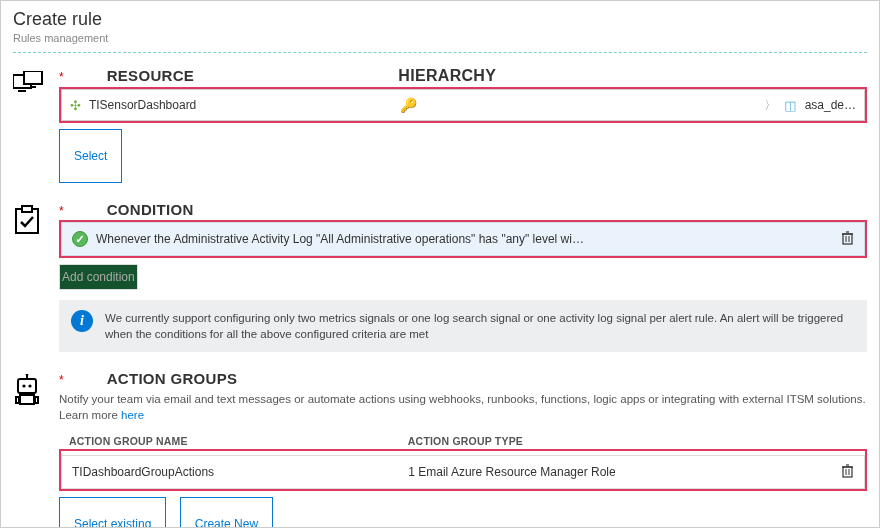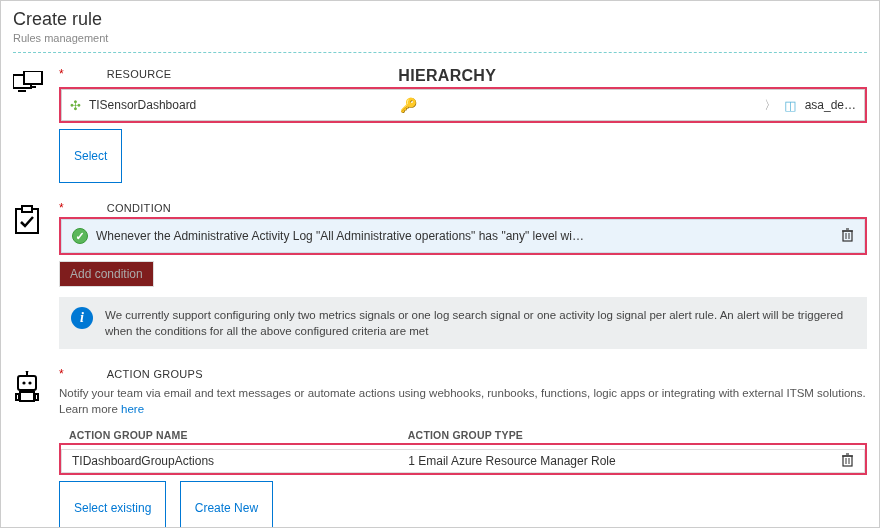--- a/index.html
+++ b/index.html
@@ -12,21 +12,21 @@
     height: 528px;
     padding: 8px 12px;
     border: 1px solid #ccc;
   }
   .header-title { font-size: 18px; font-weight: 400; color: #333; }
   .header-sub { font-size: 11px; color: #888; margin-top: 2px; }
   .dashed-sep { border-top: 1px dashed #7bd0d0; margin: 8px 0 14px 0; }
   .section { display: flex; margin-bottom: 18px; }
   .section-icon { width: 46px; flex-shrink: 0; padding-top: 4px; }
   .section-body { flex: 1; }
-  .section-label { font-size: 11px; font-weight: 400; letter-spacing: 0.3px; padding-left: 40px; }
+  .section-label { font-size: 15px; font-weight: 700; letter-spacing: 0.3px; padding-left: 40px; }
   .req { color: #c00; margin-right: 3px; }
   .hierarchy-label { font-size:16px; font-weight:600; letter-spacing:0.3px; }
   .highlight-box { border: 2px solid #e0395f; margin-top: 2px; }
   .resource-row {
     display: flex; align-items: center;
     border: 1px solid #d0d0d0;
     background: #fff;
     height: 32px;
     padding: 0 8px;
     font-size: 12px;
@@ -48,22 +48,22 @@
   .btn-row { margin-top: 6px; }
   .condition-row {
     display:flex; align-items:center;
     background:#eaf3fb;
     border:1px solid #d0dce6;
     height:34px;
     padding:0 10px;
   }
   .condition-row .txt { flex:1; font-size:12px; color:#333; margin-left:8px; }
   .add-cond {
-    border:1px solid #ddd; background:#7f1d1d; color:#aaa;
-    padding:5px 10px; font-size:12px; display:inline-block;
+    border:1px solid #ddd; background:#14532d; color:#aaa;
+    padding:5px 2px; font-size:12px; display:inline-block;
     margin-top:6px;
   }
   .info-banner {
     display:flex; align-items:flex-start;
     background:#eceeef; padding:10px 12px;
     margin-top:10px; font-size:11.5px; color:#444;
     line-height:1.4;
   }
   .info-banner .info-icn {
     width:22px; height:22px; border-radius:50%;
@@ -71,21 +71,21 @@
     display:flex; align-items:center; justify-content:center;
     font-family: Georgia, serif; font-style: italic; font-weight: bold;
     font-size:14px; margin-right:12px; flex-shrink:0;
   }
   .ag-desc { font-size:11.5px; color:#555; margin-top:4px; line-height:1.4; }
   .ag-desc a { color:#0078d4; text-decoration:none; }
   .ag-headers { display:flex; margin-top:12px; font-size:10.5px; font-weight:600; color:#555; letter-spacing:0.2px; padding:0 10px; }
   .ag-headers .col1 { flex:0 0 43%; }
   .ag-row {
     display:flex; align-items:center;
-    border:1px solid #ddd; height:24px; padding:0 10px; margin-top:4px;
+    border:1px solid #ddd; height:34px; padding:0 10px; margin-top:4px;
     font-size:12px;
   }
   .ag-row .col1 { flex:0 0 43%; }
   .ag-row .col2 { flex:1; }
   .trash { cursor:pointer; }
   .icon-svg { display:block; }
   .green-check {
     width:16px; height:16px; border-radius:50%;
     background:#5bb75b; border:1px solid #3a9a3a;
     display:flex; align-items:center; justify-content:center;

